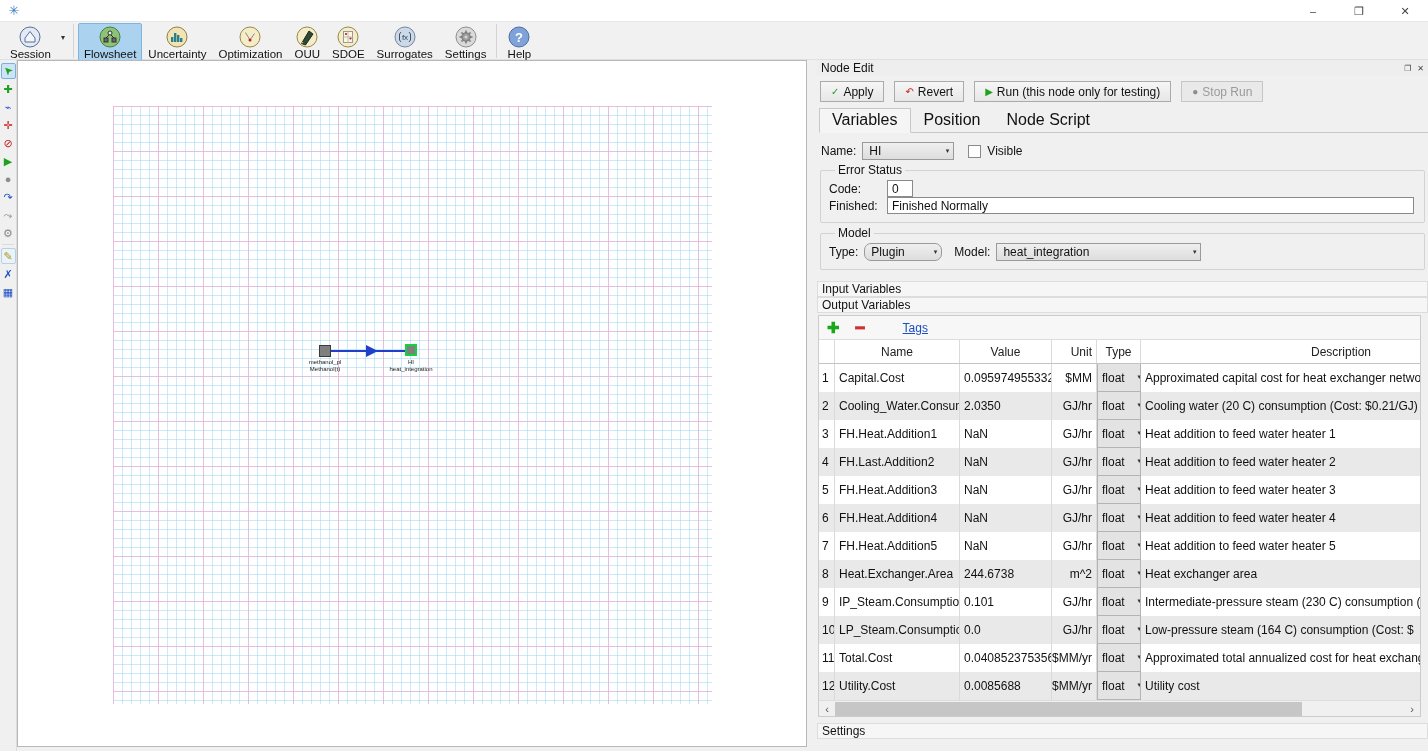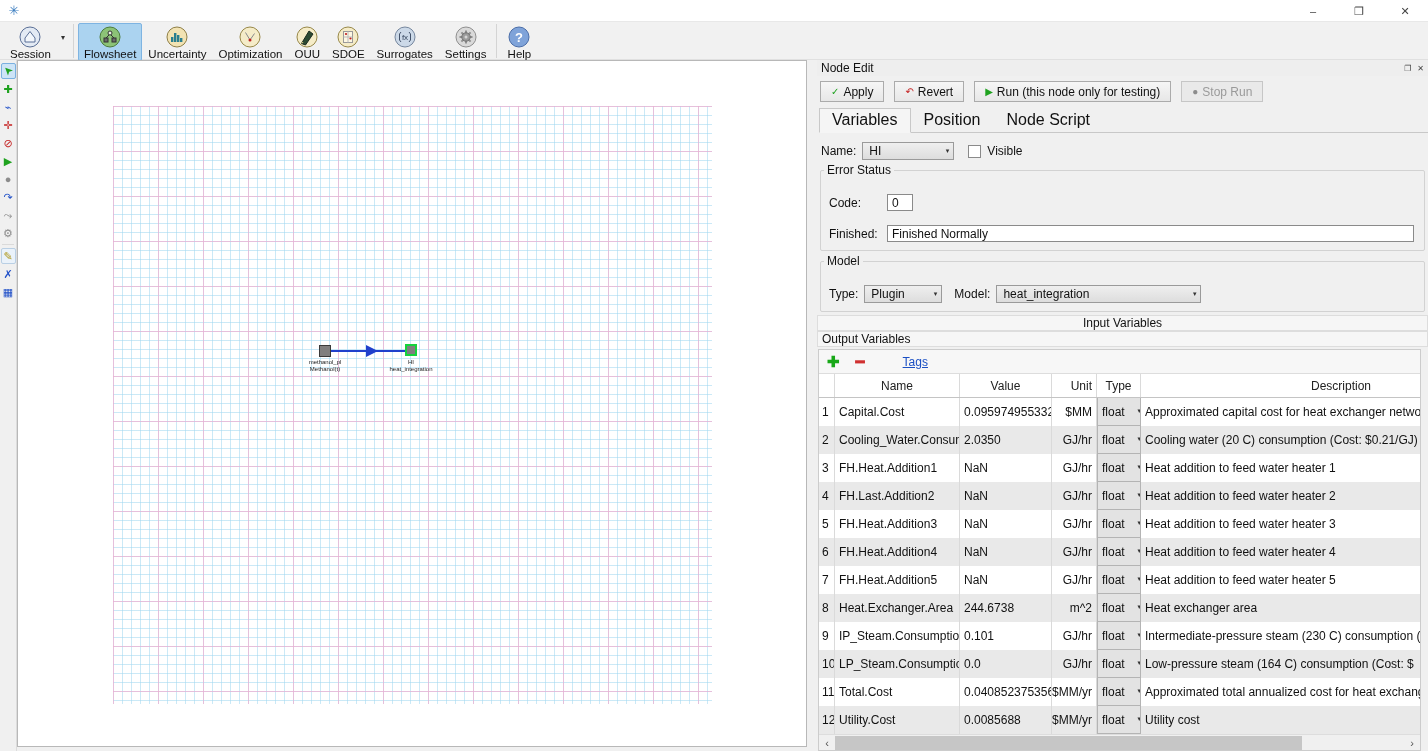--- a/index.html
+++ b/index.html
@@ -63,22 +63,22 @@
   .tabs { display:flex; margin:6px 0 0 2px; border-bottom:1px solid #c8c8c8; }
   .tab { padding:2px 12px 3px; font-size:16px; border:1px solid transparent; margin-bottom:-1px; }
   .tab.active { background:#f5f5f5; border-color:#c8c8c8; border-bottom-color:#f5f5f5; }
 
   .name-row { display:flex; align-items:center; gap:6px; margin:9px 0 0 4px; }
   .combo { height:18px; background:linear-gradient(#efefef,#dddddd); border:1px solid #9a9a9a; display:flex; align-items:center; padding:0 4px 0 6px; font-size:12px; }
   .combo .arr { margin-left:auto; font-size:7px; color:#333; padding-left:8px; }
   .checkbox { width:13px; height:13px; background:#fff; border:1px solid #8a8a8a; margin-left:8px; }
 
   .groupbox { position:relative; border:1px solid #d2d2d2; border-radius:2px; margin:10px 3px 0; padding:9px 8px 8px; }
-  .legend { position:absolute; top:-8px; left:3px; background:#f0f0f0; padding:0 3px; font-size:12px; }
-  .frow { display:flex; align-items:center; gap:6px; margin-top:14px; }
+  .legend { position:absolute; top:-8px; left:14px; background:#f0f0f0; padding:0 3px; font-size:12px; }
+  .frow { display:flex; align-items:center; gap:6px; margin-top:0; }
   .frow label { display:inline-block; }
   .tinput { height:17px; border:1px solid #8a8a8a; background:#fff; padding:0 4px; font-size:12px; display:flex; align-items:center;}
 
   .section-hdr { height:16px; background:#f6f6f6; border:1px solid #dddddd; display:flex; align-items:center; padding:0 4px; font-size:12px; margin:0 0; }
 
   
   .table-wrap { background:#fbfbfb; border:1px solid #cccccc; margin:2px 1px 0 1px; width:603px;}
   .table-toolbar { height:24px; display:flex; align-items:center; gap:16px; padding:0 8px; background:#f7f7f7; border-bottom:1px solid #dddddd;}
   .plus { color:#18a818; font-weight:bold; font-size:15px; }
   .minus { color:#d03030; font-weight:bold; font-size:15px; }
@@ -335,33 +335,33 @@
       <div class="frow">
         <label style="width:52px;">Finished:</label>
         <div class="tinput" style="flex:1; margin-right:2px;">Finished Normally</div>
       </div>
     </div>
 
     <div class="groupbox">
       <span class="legend">Model</span>
       <div class="frow">
         <label>Type:</label>
-        <div class="combo" style="width:78px;">
+        <div class="combo" style="width:78px;border-radius:7px;">
           <span>Plugin</span>
           <span class="arr">▾</span>
         </div>
         <label style="margin-left:6px;">Model:</label>
         <div class="combo" style="width:205px;">
           <span>heat_integration</span>
           <span class="arr">▾</span>
         </div>
       </div>
     </div>
 
-    <div class="section-hdr" style="margin-top:3px;justify-content:center;">
+    <div class="section-hdr" style="margin-top:11px;">
       <span>Input Variables</span>
     </div>
     <div class="section-hdr" style="">
       <span>Output Variables</span>
     </div>
 
     <div class="table-wrap">
       <div class="table-toolbar">
         <span class="plus">✚</span>
         <span class="minus">━</span>

